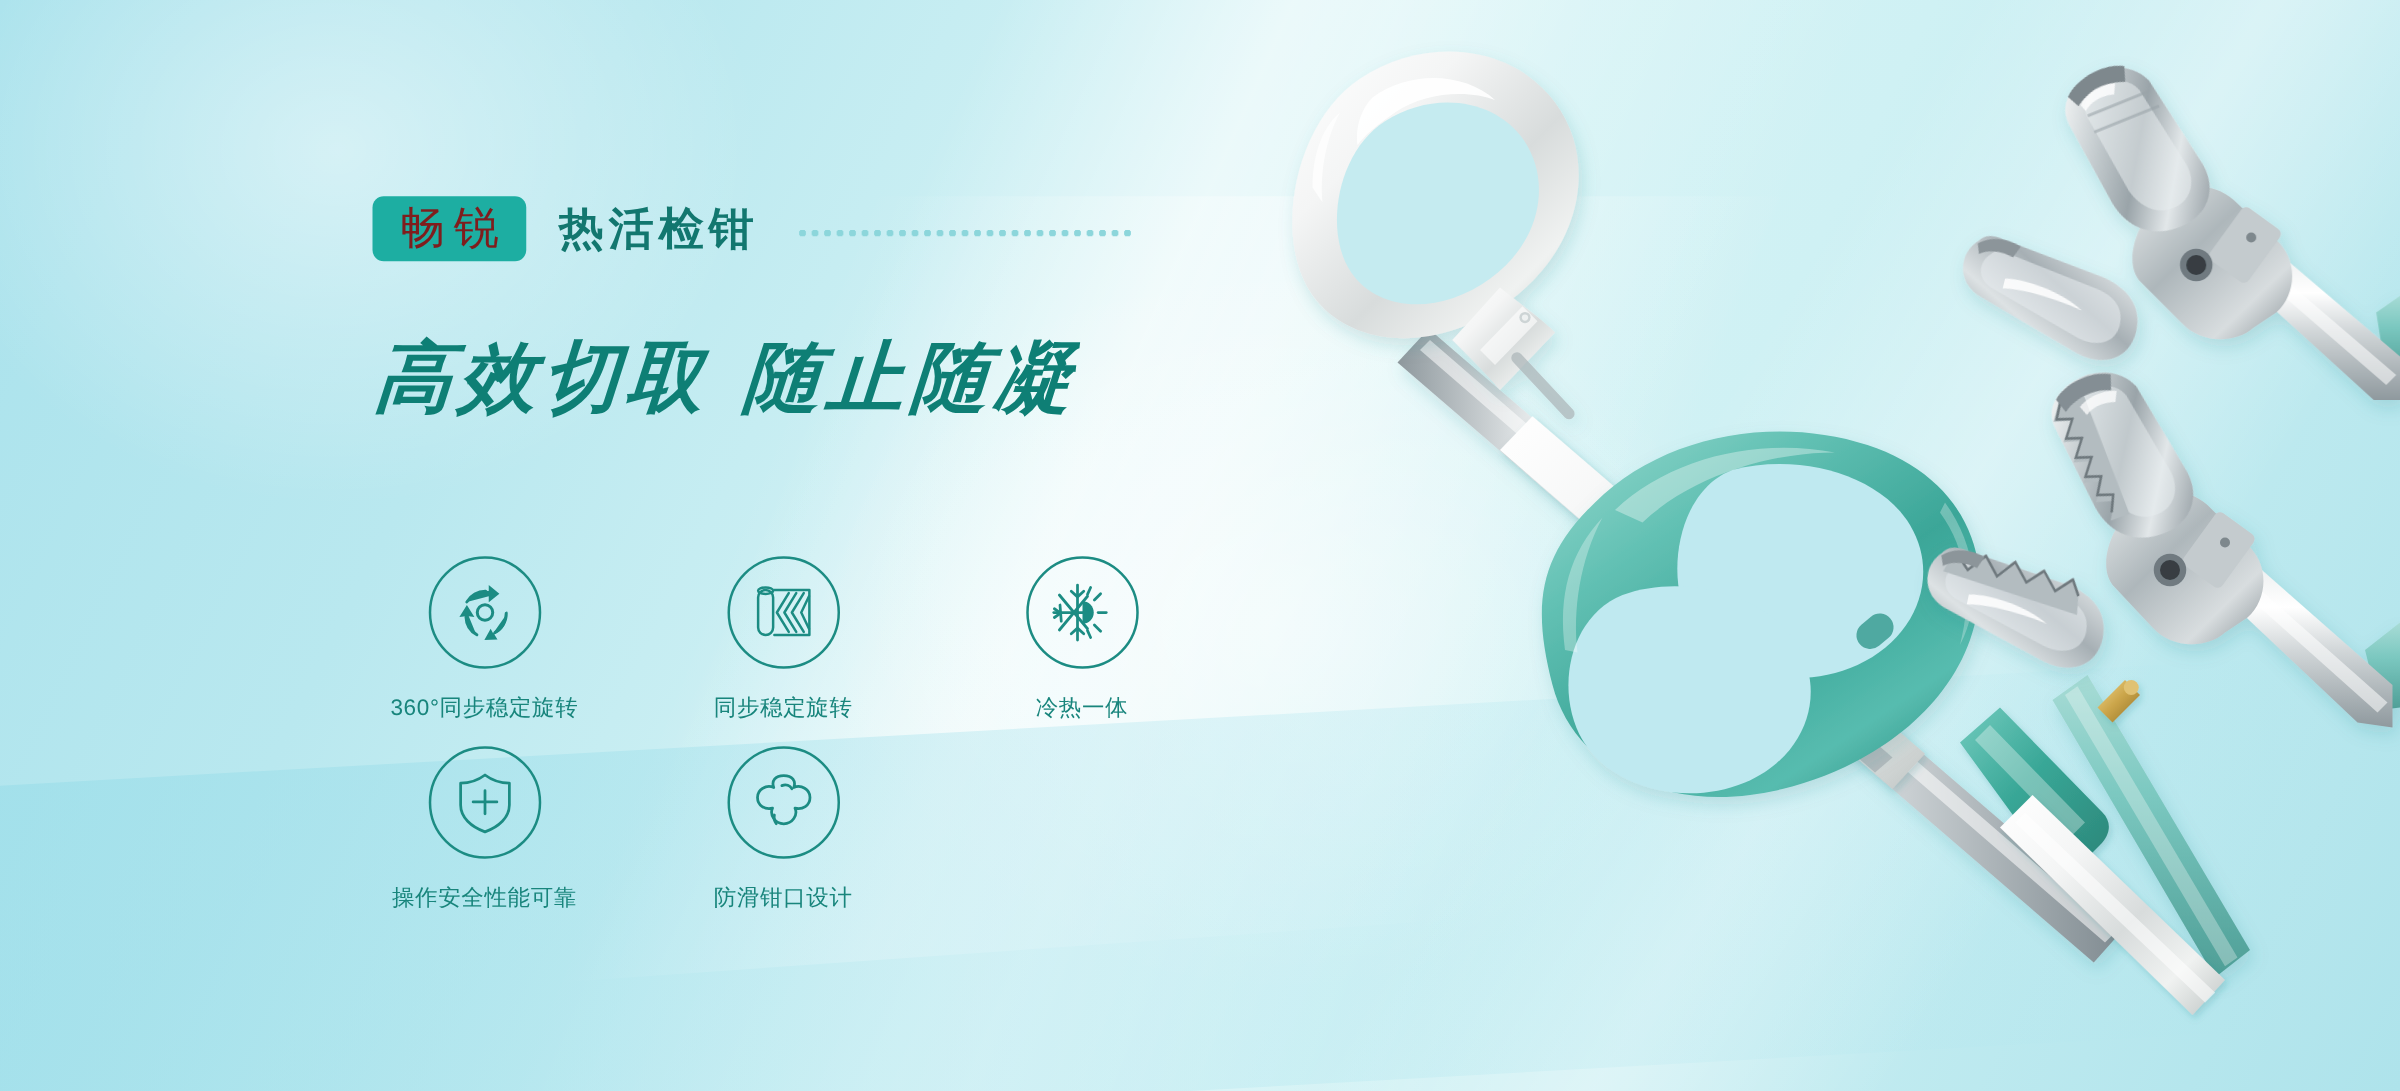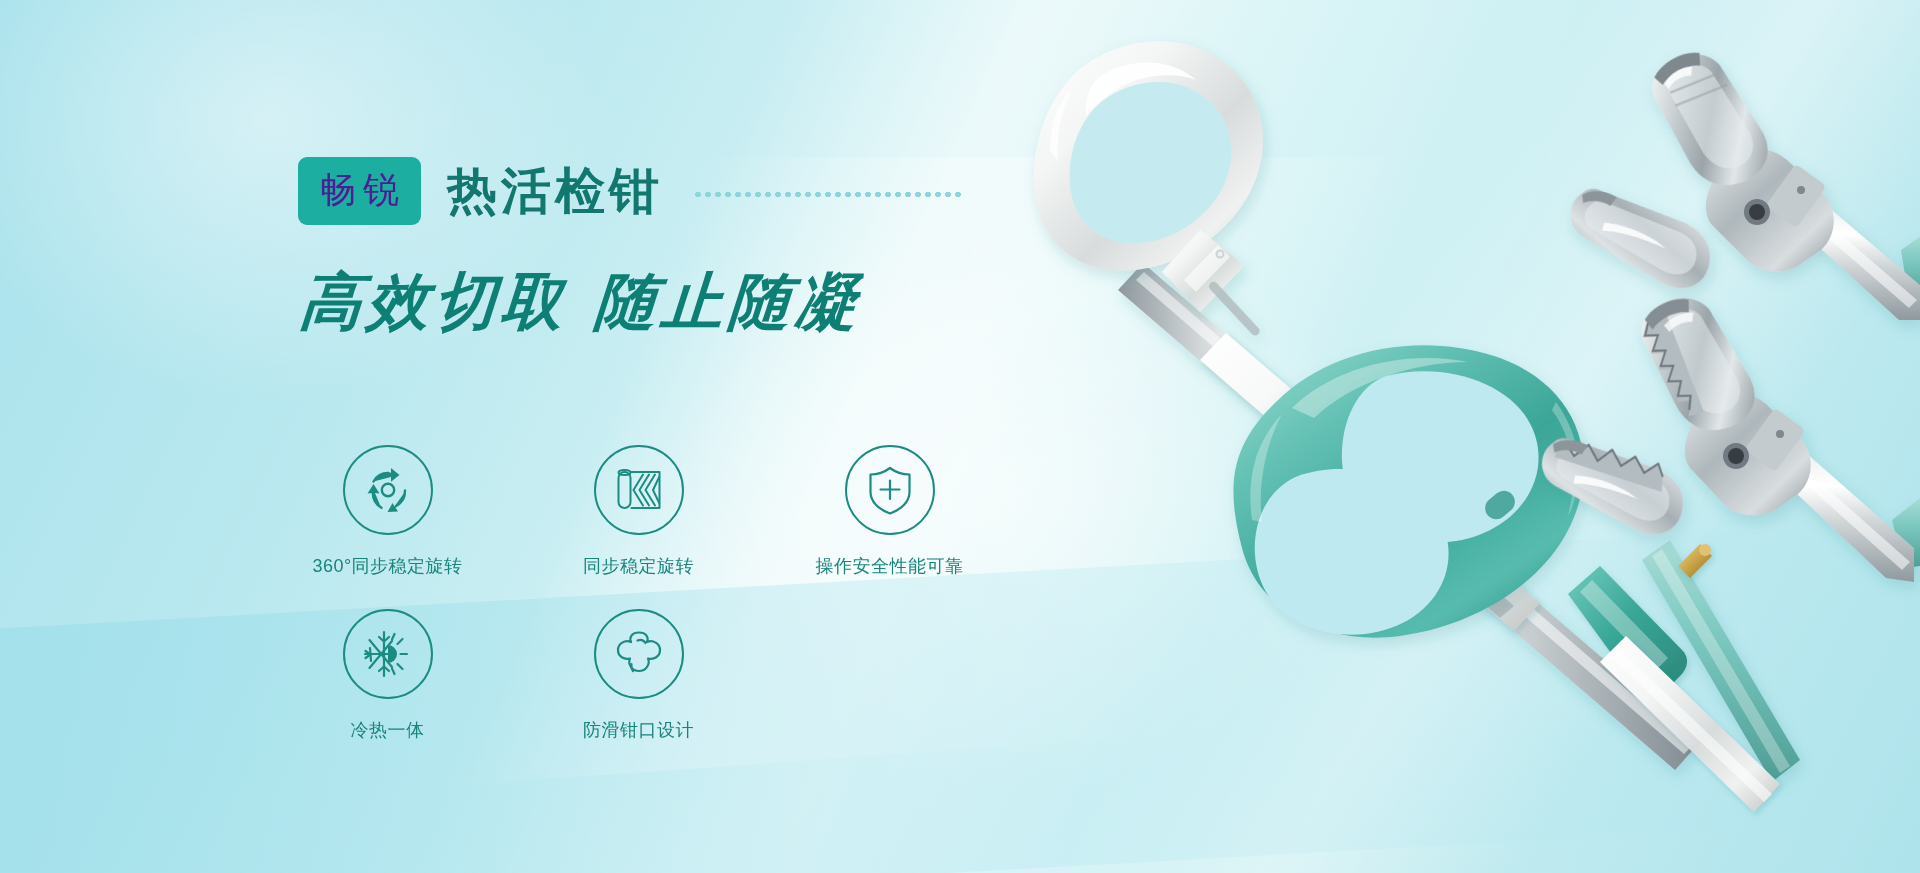--- a/index.html
+++ b/index.html
@@ -46,48 +46,48 @@
     background:radial-gradient(closest-side, rgba(255,255,255,.50), rgba(255,255,255,0) 72%);
   }
 
   
   .content{ position:absolute; left:0; top:0; width:1050px; height:873px; z-index:5; }
 
   .title-row{ position:absolute; left:298px; top:157px; display:flex; align-items:center; }
 
   .brand-badge{
     display:flex; align-items:center; justify-content:center;
-    background:#1DAEA2; color:#4c1d95; border-radius:9px;
-    padding:6px 15px 9px; height:68px; min-width:116px;
+    background:#1DAEA2; color:#7f1d1d; border-radius:9px;
+    padding:6px 15px 9px; height:52px; min-width:116px;
     font-size:36px; line-height:1; letter-spacing:7px; text-indent:7px;
     font-weight:400;
   }
   .product-title{
-    margin-left:26px; color:#12776F; font-size:50px; line-height:1;
+    margin-left:26px; color:#12776F; font-size:36px; line-height:1;
     letter-spacing:4px; font-weight:700; white-space:nowrap;
   }
   .title-dots{
     margin-left:30px; width:268px; height:5px; align-self:center; margin-top:6px;
     background-image:radial-gradient(circle, #8CD6DB 48%, rgba(0,0,0,0) 52%);
     background-size:10px 5px; background-repeat:repeat-x;
   }
 
   .tagline{
     position:absolute; left:300px; top:268px;
     color:#0E7F75; font-size:62px; line-height:1.1; white-space:nowrap;
     font-family:"DejaVu Serif","Liberation Serif",serif;
     font-weight:700; font-style:italic; letter-spacing:5px;
     transform:skewX(-4deg);
   }
 
   
   .features{
     position:absolute; left:268px; top:445px;
     display:grid; grid-template-columns:repeat(3, 239px); grid-template-rows:repeat(2, 152px);
-    column-gap:0; row-gap:0;gap:12px;
+    column-gap:0; row-gap:0;
   }
   .feature{ display:flex; flex-direction:column; align-items:center; }
   .f-circle{
     width:90px; height:90px; border-radius:50%;
     border:2.2px solid #1C8C83; display:flex; align-items:center; justify-content:center;
     background:transparent;
   }
   .f-circle svg{ display:block; }
   .f-label{
     margin-top:22px; color:#18857C; font-size:18px; line-height:1;
@@ -368,51 +368,51 @@
             <path d="M36 10.5 L26.5 26 L36 41.5"></path>
             <path d="M42 10.5 L32.5 26 L42 41.5"></path>
             <path d="M46.2 13 L40 26 L46.2 39"></path>
           </svg>
         </div>
         <div class="f-label">同步稳定旋转</div>
       </div>
 
       <div class="feature">
         <div class="f-circle">
-          <svg width="50" height="52" viewBox="0 0 50 52" fill="none" stroke="#1C8C83" stroke-width="2.2" stroke-linecap="round" stroke-linejoin="round">
-            <path d="M25 4 C19 8.5, 12 10.5, 5.5 10.5 L5.5 28 C5.5 38, 14 45.5, 25 49.5 C36 45.5, 44.5 38, 44.5 28 L44.5 10.5 C38 10.5, 31 8.5, 25 4 Z"></path>
-            <path d="M25 16.5 L25 35"></path>
-            <path d="M15.5 25.5 L34.5 25.5"></path>
-          </svg>
-        </div>
-        <div class="f-label">操作安全性能可靠</div>
-      </div>
-
-      <div class="feature">
-        <div class="f-circle">
           <svg width="52" height="52" viewBox="0 0 52 52" fill="none" stroke="#1C8C83" stroke-width="2.2" stroke-linecap="round" stroke-linejoin="round">
 
             <path d="M22 4 L22 48"></path>
             <path d="M3 26 L30 26"></path>
             <path d="M7.5 12 L30 39"></path>
             <path d="M7.5 40 L30 13"></path>
             <path d="M17 9 L22 13.5 L27 9"></path>
             <path d="M17 43 L22 38.5 L27 43"></path>
             <path d="M8 20 L8.5 26.5 L3.5 30"></path>
             <path d="M9 33 L8.5 26.5 L3.5 23"></path>
 
             <path d="M26 17 A9 9 0 0 1 26 35 Z" fill="#1C8C83" stroke="none"></path>
             <path d="M38.5 26 L45 26"></path>
             <path d="M35.5 16 L40.5 11"></path>
             <path d="M35.5 36 L40.5 41"></path>
             <path d="M30 11.5 L32.5 6"></path>
             <path d="M30 40.5 L32.5 46"></path>
           </svg>
         </div>
         <div class="f-label">冷热一体</div>
+      </div>
+
+      <div class="feature">
+        <div class="f-circle">
+          <svg width="50" height="52" viewBox="0 0 50 52" fill="none" stroke="#1C8C83" stroke-width="2.2" stroke-linecap="round" stroke-linejoin="round">
+            <path d="M25 4 C19 8.5, 12 10.5, 5.5 10.5 L5.5 28 C5.5 38, 14 45.5, 25 49.5 C36 45.5, 44.5 38, 44.5 28 L44.5 10.5 C38 10.5, 31 8.5, 25 4 Z"></path>
+            <path d="M25 16.5 L25 35"></path>
+            <path d="M15.5 25.5 L34.5 25.5"></path>
+          </svg>
+        </div>
+        <div class="f-label">操作安全性能可靠</div>
       </div>
 
       <div class="feature">
         <div class="f-circle">
           <svg width="52" height="52" viewBox="0 0 52 52" fill="none" stroke="#1C8C83" stroke-width="2.2" stroke-linecap="round" stroke-linejoin="round">
             <path d="M26 4.5
                      C33 4.5, 36 9, 34 14
                      C40 11.5, 47 15.5, 47 22
                      C47 28.5, 41 32, 35 30.5
                      C37.5 36, 33 43, 26 43

